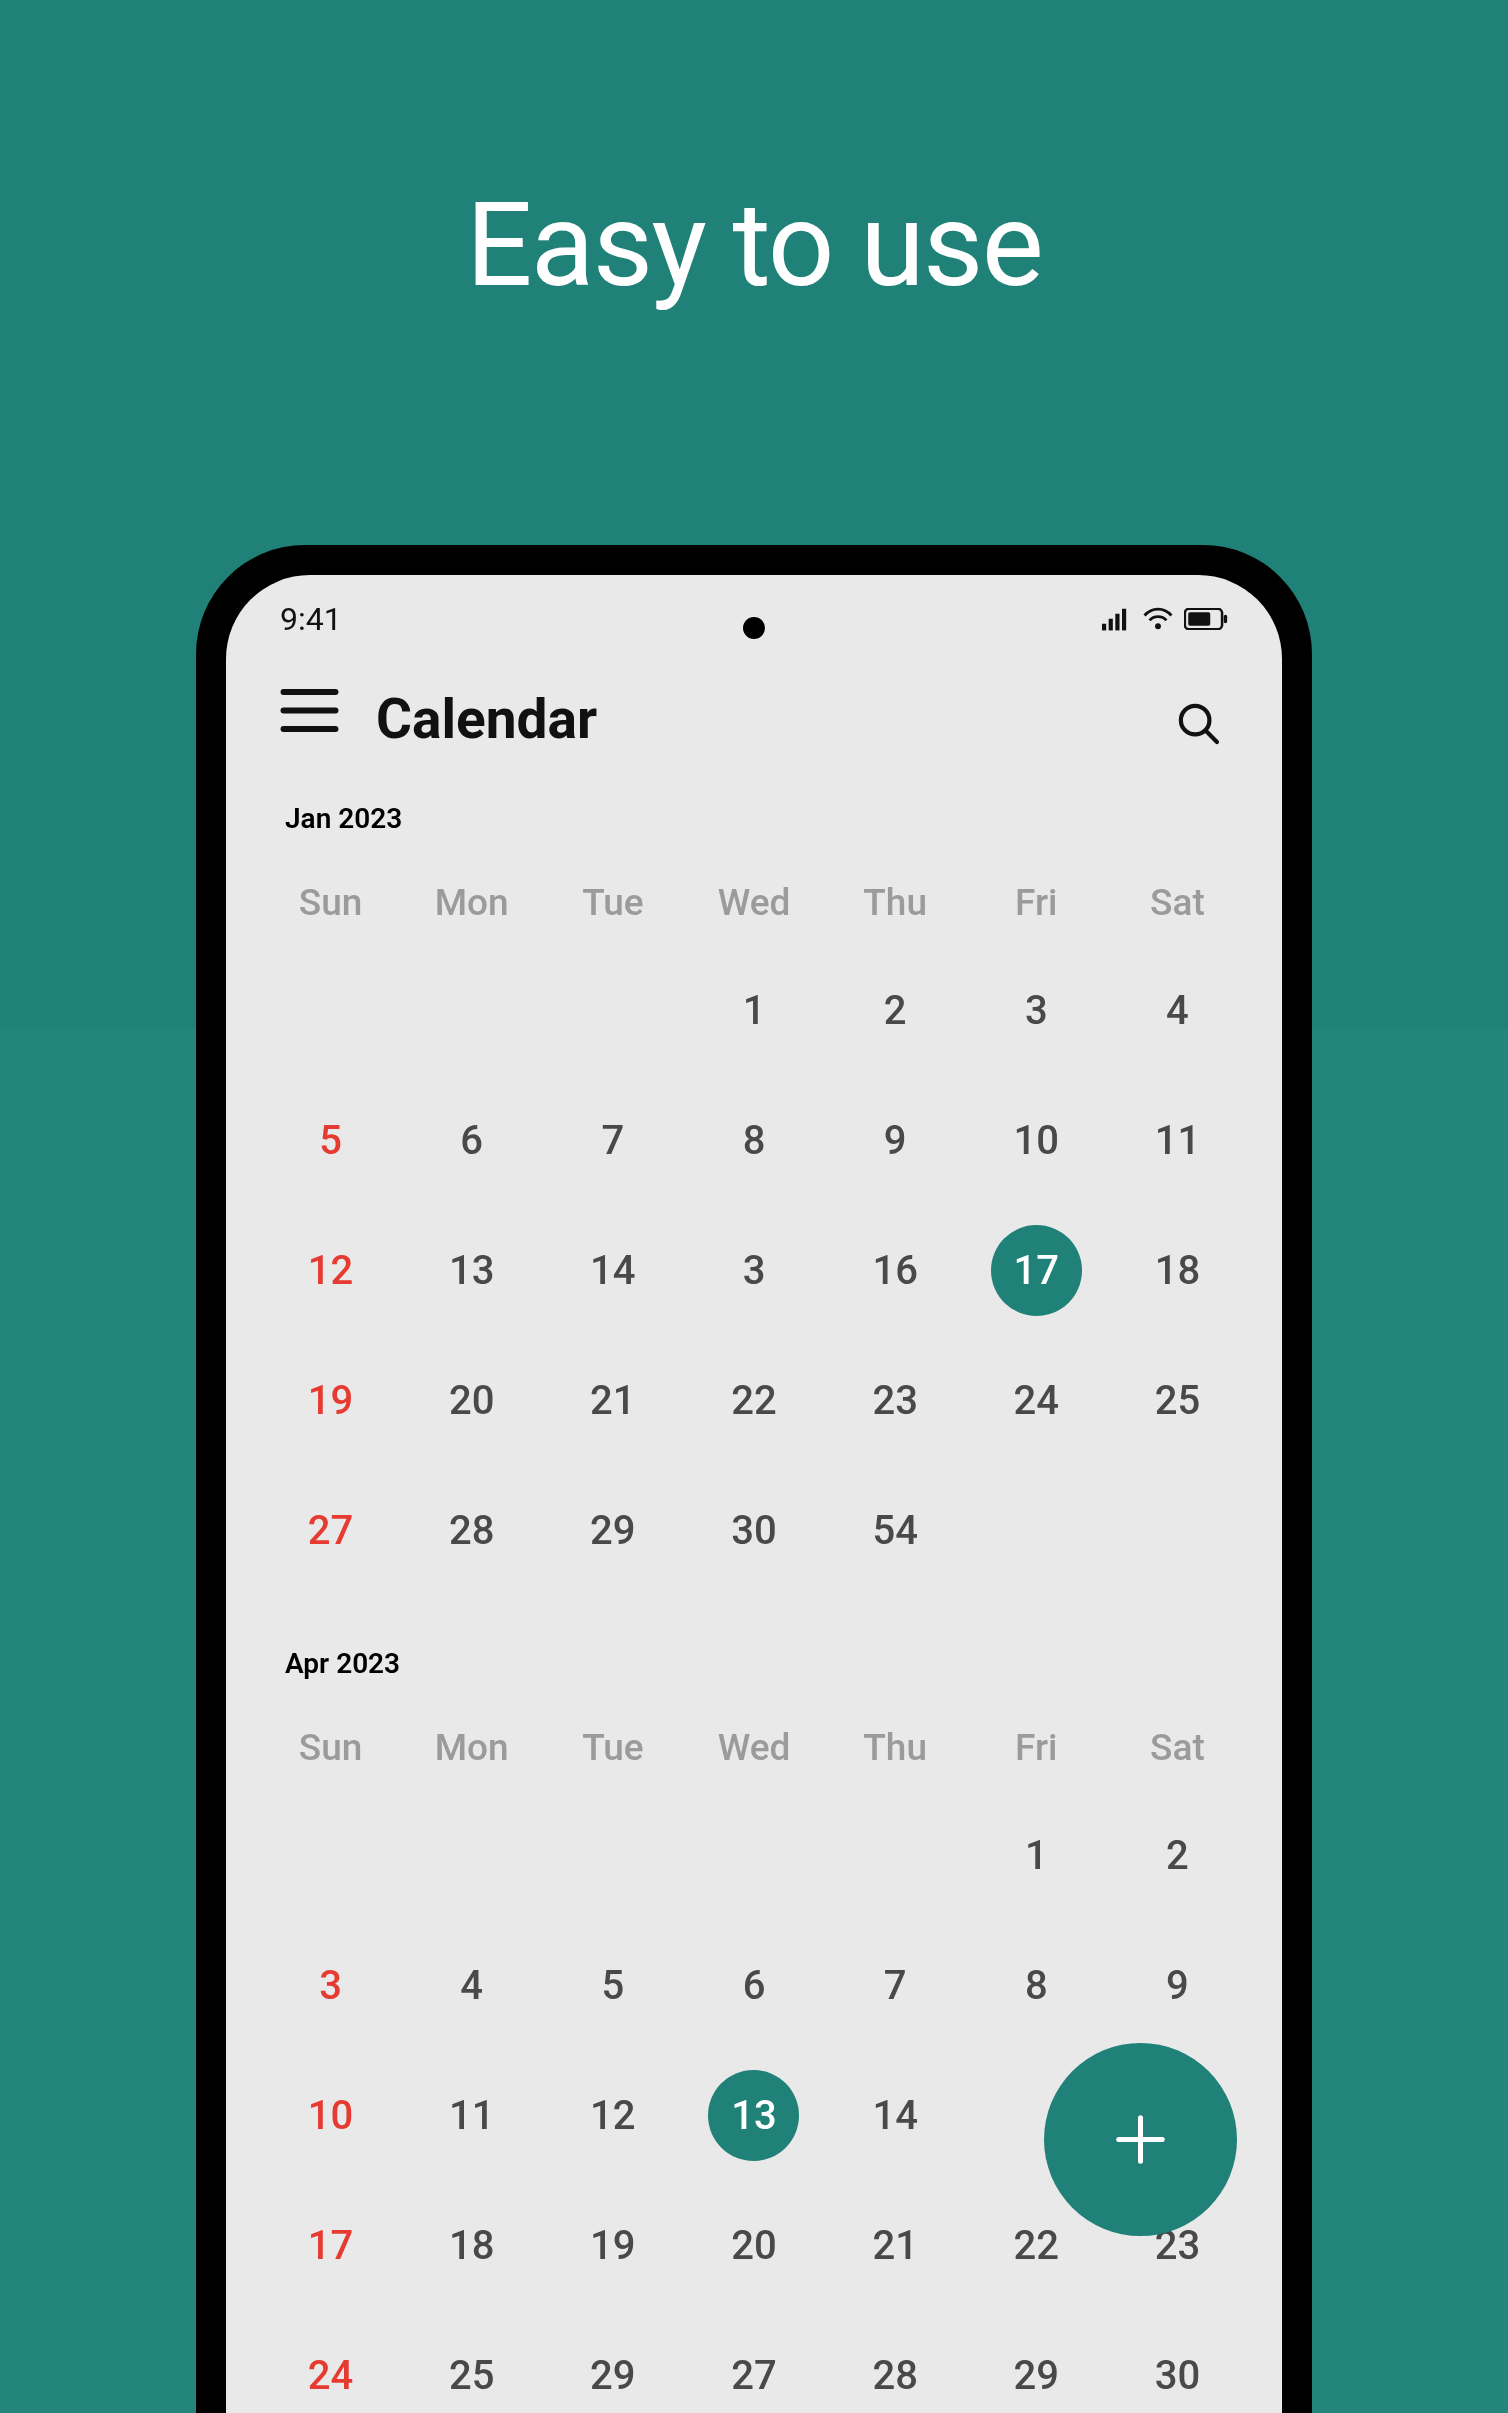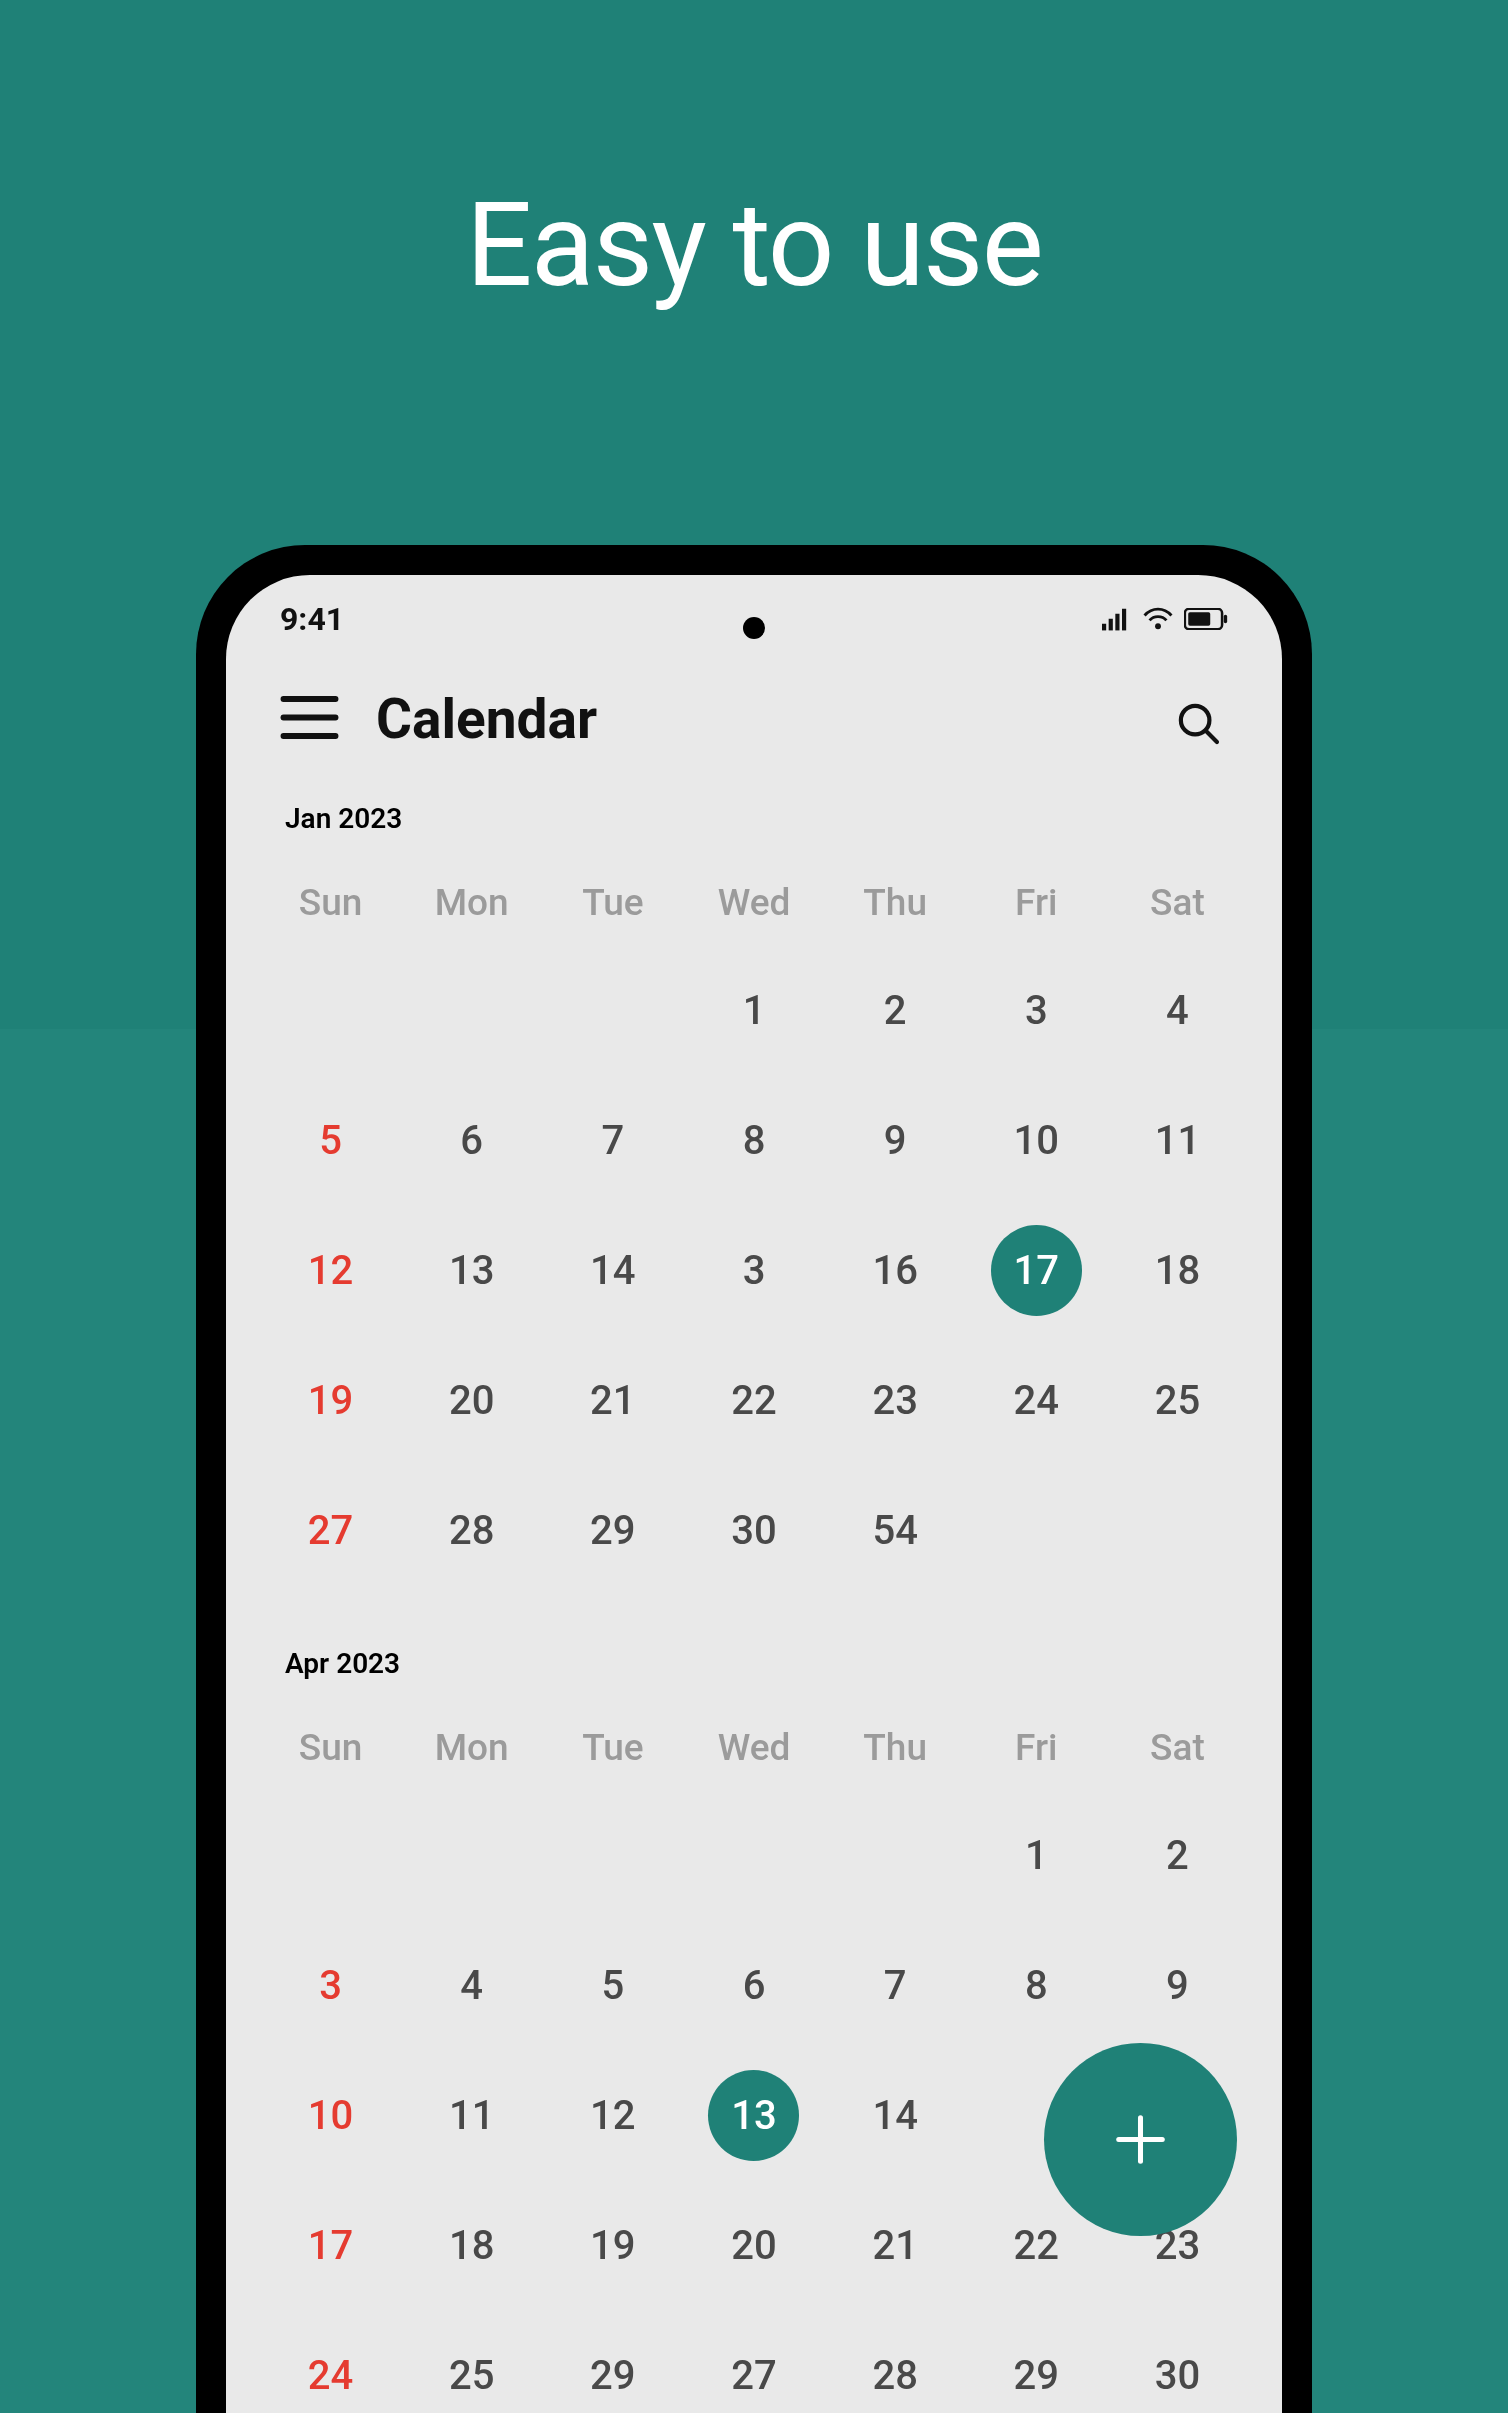--- a/index.html
+++ b/index.html
@@ -56,29 +56,28 @@
     border-radius: 50%;
   }
 
   .status-bar {
     height: 88px;
     display: flex;
     align-items: center;
     justify-content: space-between;
     padding: 0 54px 0 54px;
     font-size: 32px;
-    font-weight: 700;
+    font-weight: 400;
     color: #111;
   }
   .status-bar .right { display: flex; align-items: center; gap: 10px; }
   .status-bar svg { display: block; }
 
   .app-bar {
     display: flex;
-    align-items: center;
     padding: 23.5px 54px 17px 54px;
     gap: 37px;
     position: relative;
   }
   .app-title {
     font-size: 55px;
     font-weight: 700;
     color: #111;
   }
   .search-btn {

